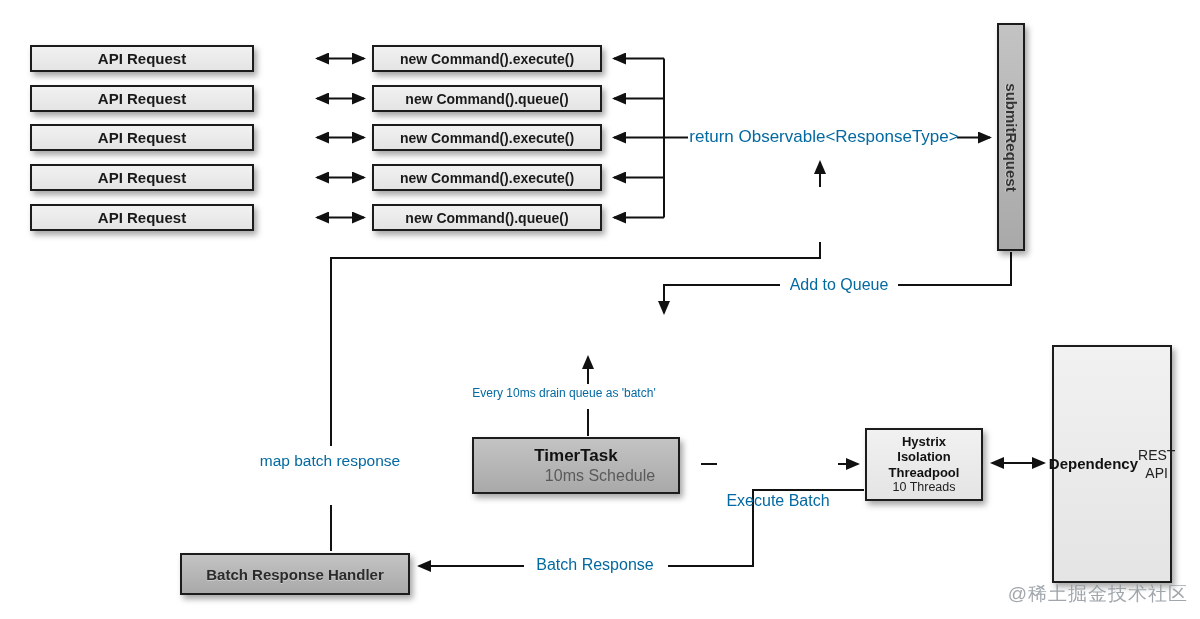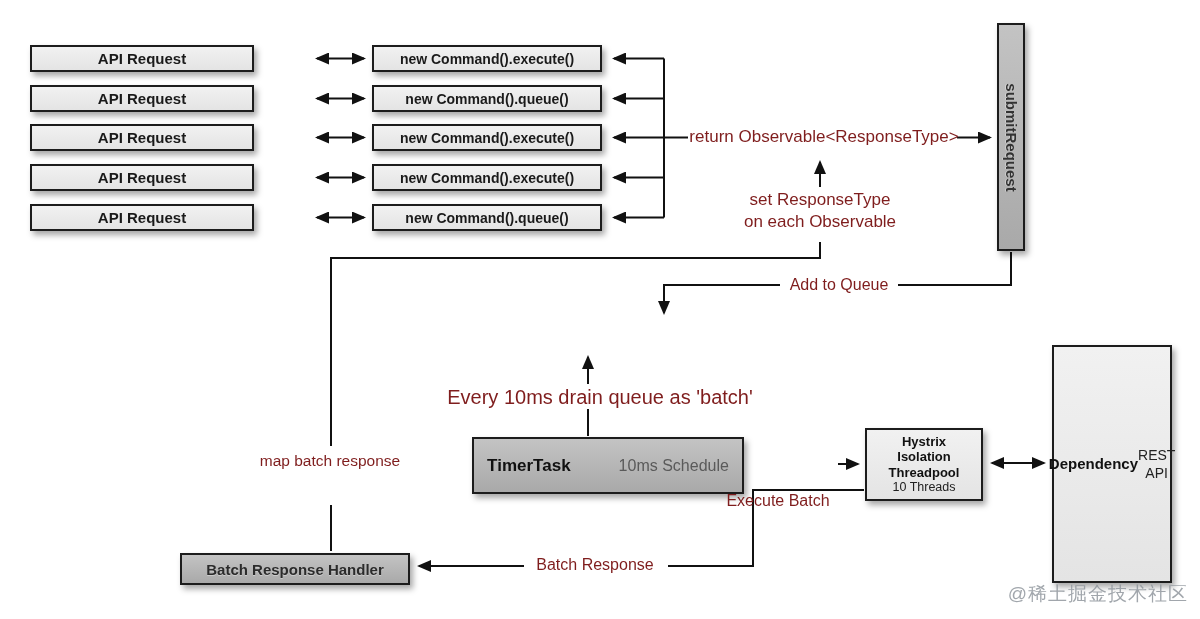--- a/index.html
+++ b/index.html
@@ -11,42 +11,42 @@
   .box{
     position:absolute;box-sizing:border-box;border:2px solid #1c1c1c;
     display:flex;align-items:center;justify-content:center;text-align:center;
     box-shadow:3px 4px 6px rgba(0,0,0,0.35);z-index:2;
   }
   .box.light{background:linear-gradient(180deg,#f1f1f1 0%,#e4e4e4 100%);}
   .box.gray{background:linear-gradient(180deg,#c3c3c3 0%,#a9a9a9 100%);}
   .api-box{left:30px;width:224px;height:27px;font-weight:bold;font-size:15px;}
   .cmd-box{left:372px;width:230px;height:27px;font-weight:bold;font-size:14px;align-items:center;}
   .row0{top:45px}.row1{top:85px}.row2{top:124px}.row3{top:164px}.row4{top:204px}
-  .annot{position:absolute;z-index:3;white-space:nowrap;color:#7f1d1d;}
+  .annot{position:absolute;z-index:3;white-space:nowrap;color:#0369a1;}
   .centered{transform:translateX(-50%);text-align:center;}
   #submit-request{left:997px;top:23px;width:28px;height:228px;}
   #submit-request span{
     transform:rotate(90deg);white-space:nowrap;font-weight:bold;font-size:15px;color:#333;
     text-shadow:0 1px 0 rgba(255,255,255,0.35);
   }
   #request-queue{left:473px;top:322px;width:228px;height:25px;font-weight:bold;font-size:15px;color:#333;text-shadow:0 1px 0 rgba(255,255,255,0.35);}
-  #timer-task{left:472px;top:437px;width:272px;height:57px;flex-direction:row;line-height:1.25;}
+  #timer-task{left:472px;top:437px;width:208px;height:57px;flex-direction:column;line-height:1.25;}
   #timer-task .t1{font-weight:bold;font-size:17px;color:#111;}
   #timer-task .t2{font-size:16px;color:#5a5a5a;margin-left:48px;}
   #hystrix-pool{left:865px;top:428px;width:118px;height:73px;flex-direction:column;line-height:1.18;padding:2px 0;}
   #hystrix-pool .t1{font-weight:bold;font-size:13px;color:#111;}
   #hystrix-pool .t2{font-size:12.5px;color:#222;}
   #dependency{left:1052px;top:345px;width:120px;height:238px;flex-direction:row;line-height:1.3;}
   #dependency .t1{font-weight:bold;font-size:15px;color:#111;}
   #dependency .t2{font-size:14px;color:#222;}
-  #batch-response-handler{left:180px;top:553px;width:230px;height:32px;font-weight:bold;font-size:15px;color:#2b2b2b;text-shadow:0 1px 0 rgba(255,255,255,0.35);}
+  #batch-response-handler{left:180px;top:553px;width:230px;height:42px;font-weight:bold;font-size:15px;color:#2b2b2b;text-shadow:0 1px 0 rgba(255,255,255,0.35);}
   #lbl-return{left:824px;top:127px;font-size:17px;}
   #lbl-set{left:820px;top:189px;font-size:17px;line-height:22px;}
   #lbl-add{left:839px;top:276px;font-size:16px;}
-  #lbl-every{left:600px;top:386px;font-size:20px;}
+  #lbl-every{left:564px;top:386px;font-size:12px;}
   #lbl-exec{left:778px;top:455px;font-size:16px;margin-top:37px;}
   #lbl-map{left:330px;top:450px;font-size:15.5px;line-height:21px;}
   #lbl-batchresp{left:595px;top:556px;font-size:16px;}
   #watermark{right:12px;top:581px;font-size:19px;color:rgba(145,150,158,0.85);letter-spacing:1px;z-index:4;}
 </style>
 </head>
 <body>
 
 <div id="stage">
 
@@ -153,24 +153,20 @@
   <div class="box light" id="dependency">
     <span class="t1">Dependency</span>
     <span class="t2">REST API</span>
   </div>
 
   <div class="box gray" id="batch-response-handler">
     <span>Batch Response Handler</span>
   </div>
 
   <div class="annot centered" id="lbl-return">return Observable&lt;ResponseType&gt;</div>
-  <div class="annot centered" id="lbl-set">
-    <div>set ResponseType</div>
-    <div>on each Observable</div>
-  </div>
   <div class="annot centered" id="lbl-add">Add to Queue</div>
   <div class="annot centered" id="lbl-every">Every 10ms drain queue as 'batch'</div>
   <div class="annot centered" id="lbl-exec">Execute Batch</div>
   <div class="annot centered" id="lbl-map">
     <div>map batch response</div>
   </div>
   <div class="annot centered" id="lbl-batchresp">Batch Response</div>
 
   <div class="annot" id="watermark">@稀土掘金技术社区</div>
 

